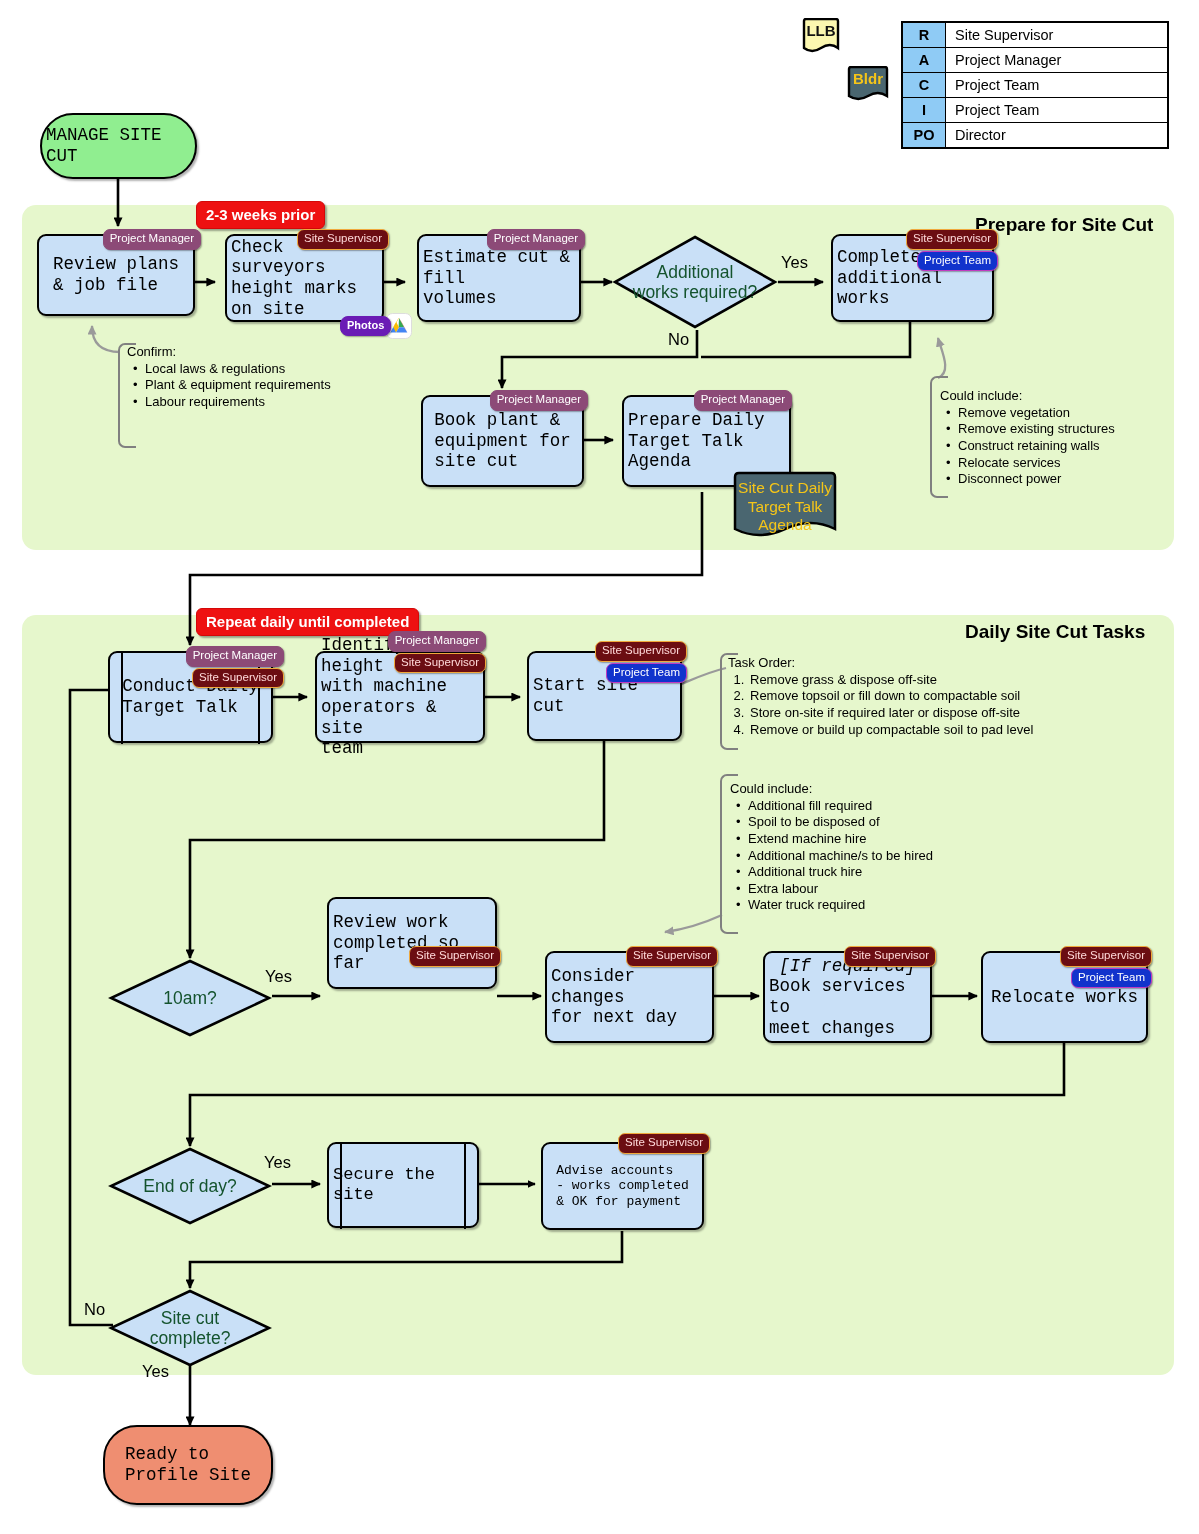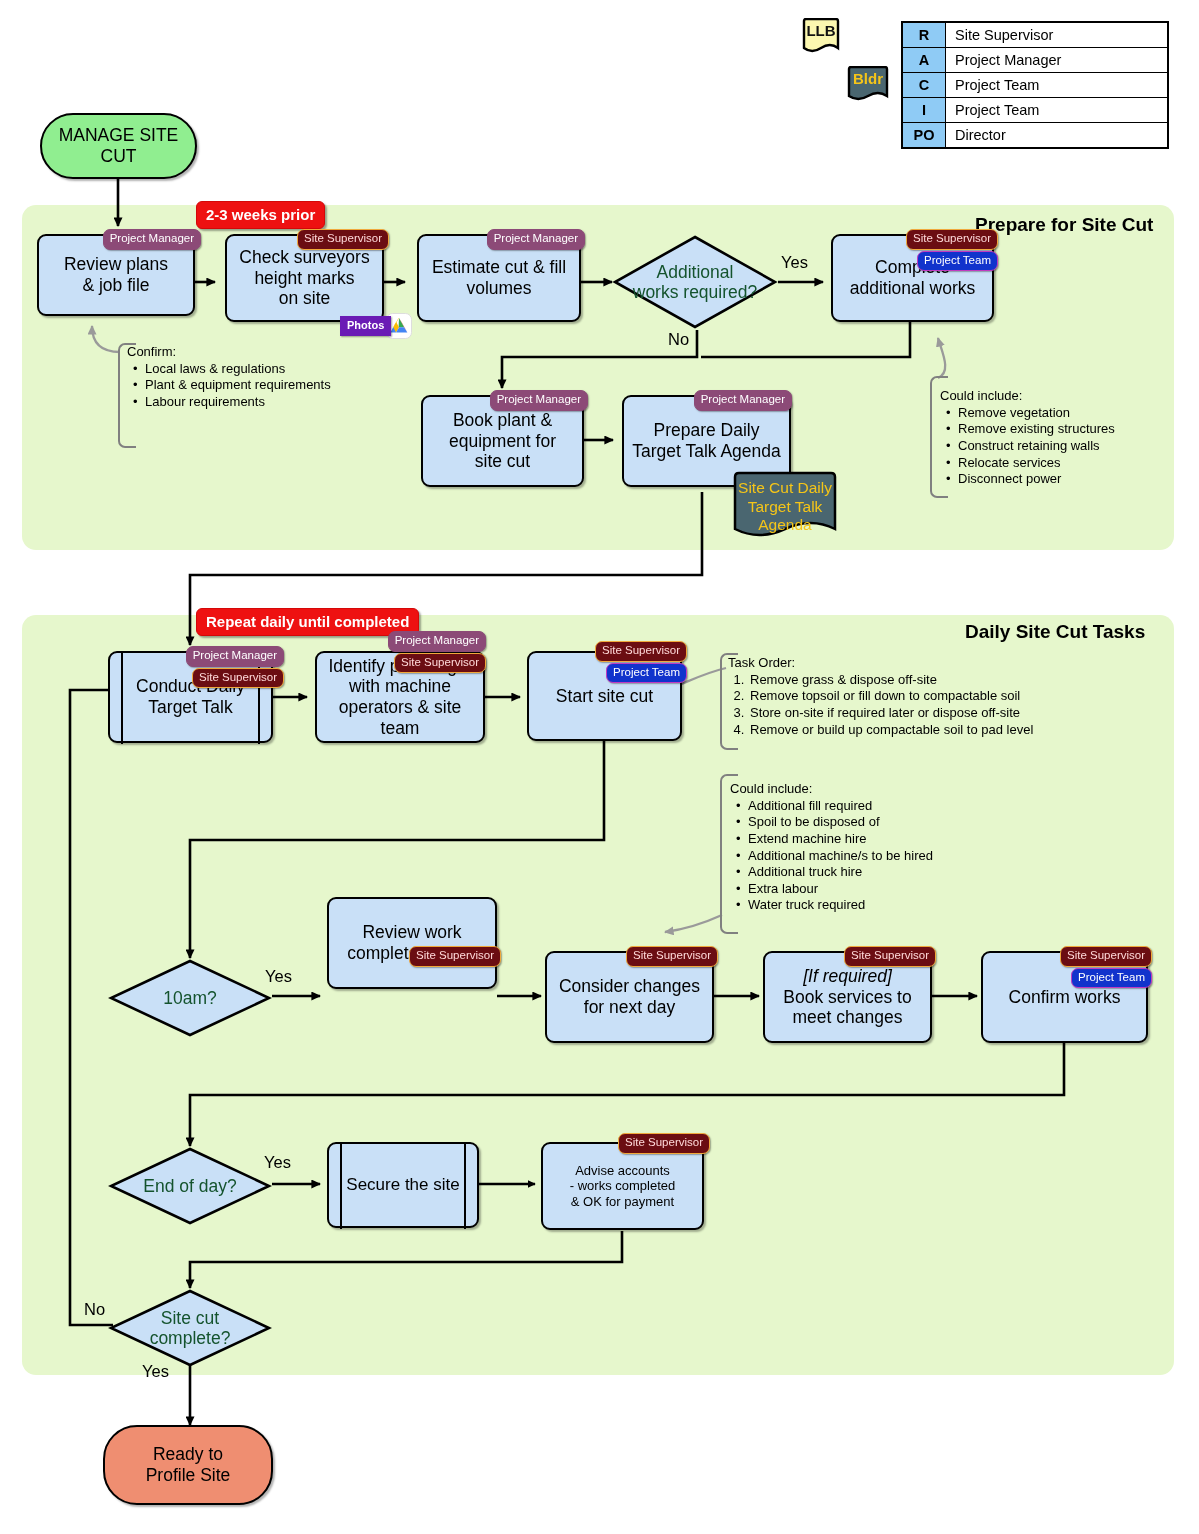--- a/index.html
+++ b/index.html
@@ -23,24 +23,25 @@
     white-space:nowrap;
   }
 
   
   .node {
     position:absolute;
     background:#c9e0f7;
     border:2.5px solid #000;
     border-radius:9px;
     display:flex; align-items:center; justify-content:center;
-    text-align:center;
+    text-align:left;
     font-size:17.5px; color:#000; line-height:1.18;
     box-shadow: 2px 2px 2px rgba(0,0,0,0.30);
     padding:18px 4px;
+    font-family:Liberation Mono, monospace;
   }
   .node.term {
     border-radius:34px;
     background:#90ee90;
   }
   .node.term-end {
     border-radius:34px;
     background:#ef8e71;
   }
   .node.subproc { }
@@ -66,21 +67,21 @@
   
   .badges { position:absolute; display:flex; flex-direction:column; align-items:flex-end; gap:1px; }
   .badge {
     font-size:11.5px; line-height:1; padding:3px 6px 4px 6px;
     border-radius:7px; white-space:nowrap; font-weight:normal;
     box-shadow:1px 1px 1.5px rgba(0,0,0,.35);
   }
   .badge.pm { background:#8c4a77; color:#ffffff; border:1.5px solid #8c4a77; }
   .badge.ss { background:#6b0d12; color:#ffd9d9; border:1.5px solid #f0a93c; }
   .badge.pt { background:#1133cc; color:#ffffff; border:1.5px solid #c13bc1; }
-  .badge.photos { background:#6a1bb5; color:#ffffff; border:1.5px solid #6a1bb5; border-radius:0; font-weight:bold; font-size:11px;}
+  .badge.photos { background:#6a1bb5; color:#ffffff; border:1.5px solid #6a1bb5; border-radius:8px; font-weight:bold; font-size:11px;}
 
   
   .redtag {
     position:absolute; background:#ee1111; color:#ffffff; font-weight:bold;
     font-size:15px; padding:4px 9px 5px 9px; border-radius:6px;
     white-space:nowrap; box-shadow:2px 2px 2px rgba(0,0,0,.35);
     border:1px solid #d40808;
   }
 
   
@@ -391,21 +392,21 @@
   <div class="node" style="left:763px; top:951px; width:169px; height:92px; flex-direction:column;">
     <span style="font-style:italic;">[If required]</span>
     <span style="white-space:pre-line;">Book services to
 meet changes</span>
   </div>
   <div class="badges" style="left:780px; top:946px; width:156px;">
     <span class="badge ss">Site Supervisor</span>
   </div>
 
   <div class="node" style="left:981px; top:951px; width:167px; height:92px;">
-    <span>Confirm works</span>
+    <span>Relocate works</span>
   </div>
   <div class="badges" style="left:998px; top:946px; width:154px;">
     <span class="badge ss">Site Supervisor</span>
     <span class="badge pt">Project Team</span>
   </div>
 
   <div class="diamond" style="left:108px; top:1146px; width:164px; height:80px;">
     <svg class="dshape" viewBox="0 0 164 80" preserveAspectRatio="none">
       <polygon points="82,3 161,40 82,77 3,40" fill="#c9e0f7" stroke="#000" stroke-width="2.6"></polygon>
     </svg>

